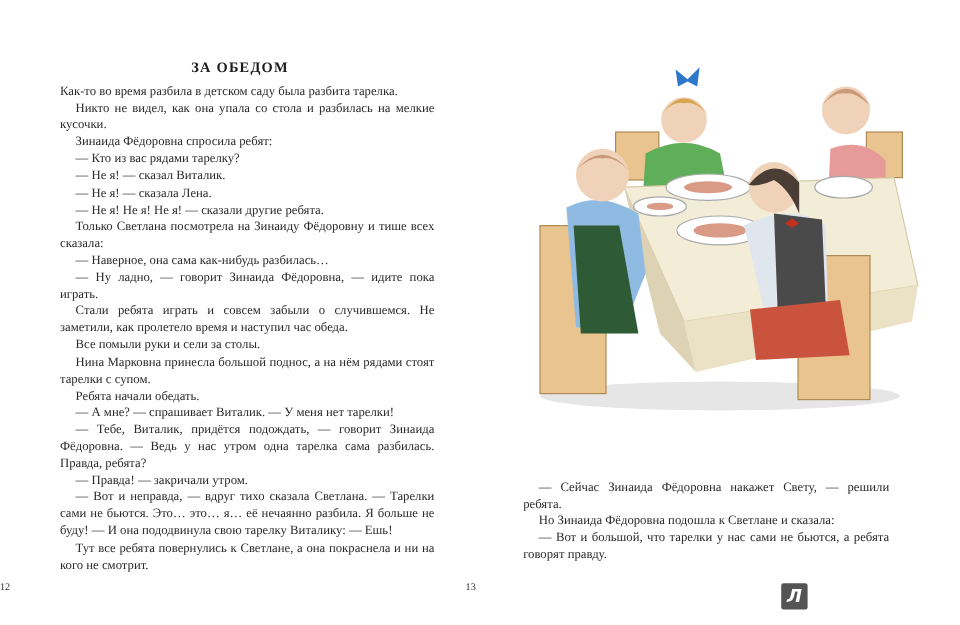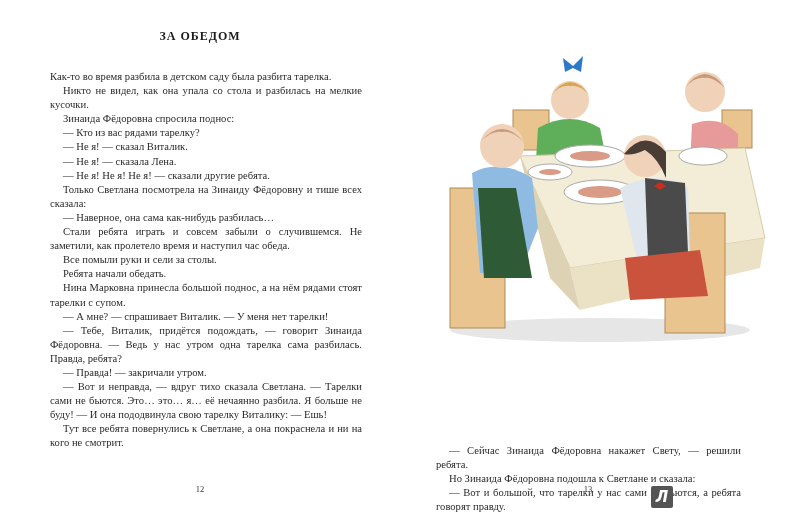--- a/index.html
+++ b/index.html
@@ -8,70 +8,71 @@
     background: #ffffff;
     font-family: "Liberation Serif", "DejaVu Serif", serif;
     color: #2a2a2a;
   }
   .spread { position: absolute; inset: 0; }
   .page { position: absolute; top: 0; height: 521px; }
   .page.left { left: 0; width: 400px; }
   .page.right { left: 400px; width: 400px; }
 
   .title {
-    position: absolute; left: 0; width: 400px; top: 29px;
+    position: absolute; left: 0; width: 400px; top: 49px;
     text-align: center; font-weight: bold; font-size: 12px; letter-spacing: 1px;
     color: #1c1c1c;
   }
   .body-text {
     position: absolute; left: 50px; width: 312px;
     font-size: 10.6px; line-height: 14.1px;
     text-align: justify;
   }
   .left .body-text { top: 70px; }
   .p { margin: 0; text-indent: 13px; }
   .p.noindent { text-indent: 0; }
   .folio {
-    position: absolute; top: 484px; width: 400px; text-align: center;
+    position: absolute; top: 484px; width: 400px; text-align: left;
     font-size: 8.5px; color: #333;
   }
 
   .illustration {
     position: absolute; left: 20px; top: 38px; width: 365px; height: 310px;
   }
-  .right .body-text { left: 36px; width: 305px; top: 400px; margin-top: 44px; }
+  .right .body-text { left: 36px; width: 305px; top: 400px; }
 
   .badge {
     position: absolute; left: 651px; top: 486px; width: 22px; height: 22px;
     background: #545454; border-radius: 2px;
     color: #fff; font-family: "DejaVu Sans", sans-serif; font-weight: bold;
     font-style: italic; font-size: 15px; line-height: 22px; text-align: center;
   }
 </style>
 </head>
 <body>
 
 <div class="spread">
 
   <div class="page left">
     <div class="title">ЗА ОБЕДОМ</div>
     <div class="body-text">
       <p class="p noindent">Как-то во время разбила в детском саду была разбита тарелка.</p>
       <p class="p">Никто не видел, как она упала со стола и разбилась на мелкие кусочки.</p>
-      <p class="p">Зинаида Фёдоровна спросила поднос:</p>
+      <p class="p">Зинаида Фёдоровна спросила ребят:</p>
       <p class="p">— Кто из вас рядами тарелку?</p>
       <p class="p">— Не я! — сказал Виталик.</p>
       <p class="p">— Не я! — сказала Лена.</p>
       <p class="p">— Не я! Не я! Не я! — сказали другие ребята.</p>
       <p class="p">Только Светлана посмотрела на Зинаиду Фёдоровну и тише всех сказала:</p>
       <p class="p">— Наверное, она сама как-нибудь разбилась…</p>
+      <p class="p">— Ну ладно, — говорит Зинаида Фёдоровна, — идите пока играть.</p>
       <p class="p">Стали ребята играть и совсем забыли о случившемся. Не заметили, как пролетело время и наступил час обеда.</p>
       <p class="p">Все помыли руки и сели за столы.</p>
+      <p class="p">Нина Марковна принесла большой поднос, а на нём рядами стоят тарелки с супом.</p>
       <p class="p">Ребята начали обедать.</p>
-      <p class="p">Нина Марковна принесла большой поднос, а на нём рядами стоят тарелки с супом.</p>
       <p class="p">— А мне? — спрашивает Виталик. — У меня нет тарелки!</p>
       <p class="p">— Тебе, Виталик, придётся подождать, — говорит Зинаида Фёдоровна. — Ведь у нас утром одна тарелка сама разбилась. Правда, ребята?</p>
       <p class="p">— Правда! — закричали утром.</p>
       <p class="p">— Вот и неправда, — вдруг тихо сказала Светлана. — Тарелки сами не бьются. Это… это… я… её нечаянно разбила. Я больше не буду! — И она пододвинула свою тарелку Виталику: — Ешь!</p>
       <p class="p">Тут все ребята повернулись к Светлане, а она покраснела и ни на кого не смотрит.</p>
     </div>
     <div class="folio">12</div>
   </div>
 
   <div class="page right">

